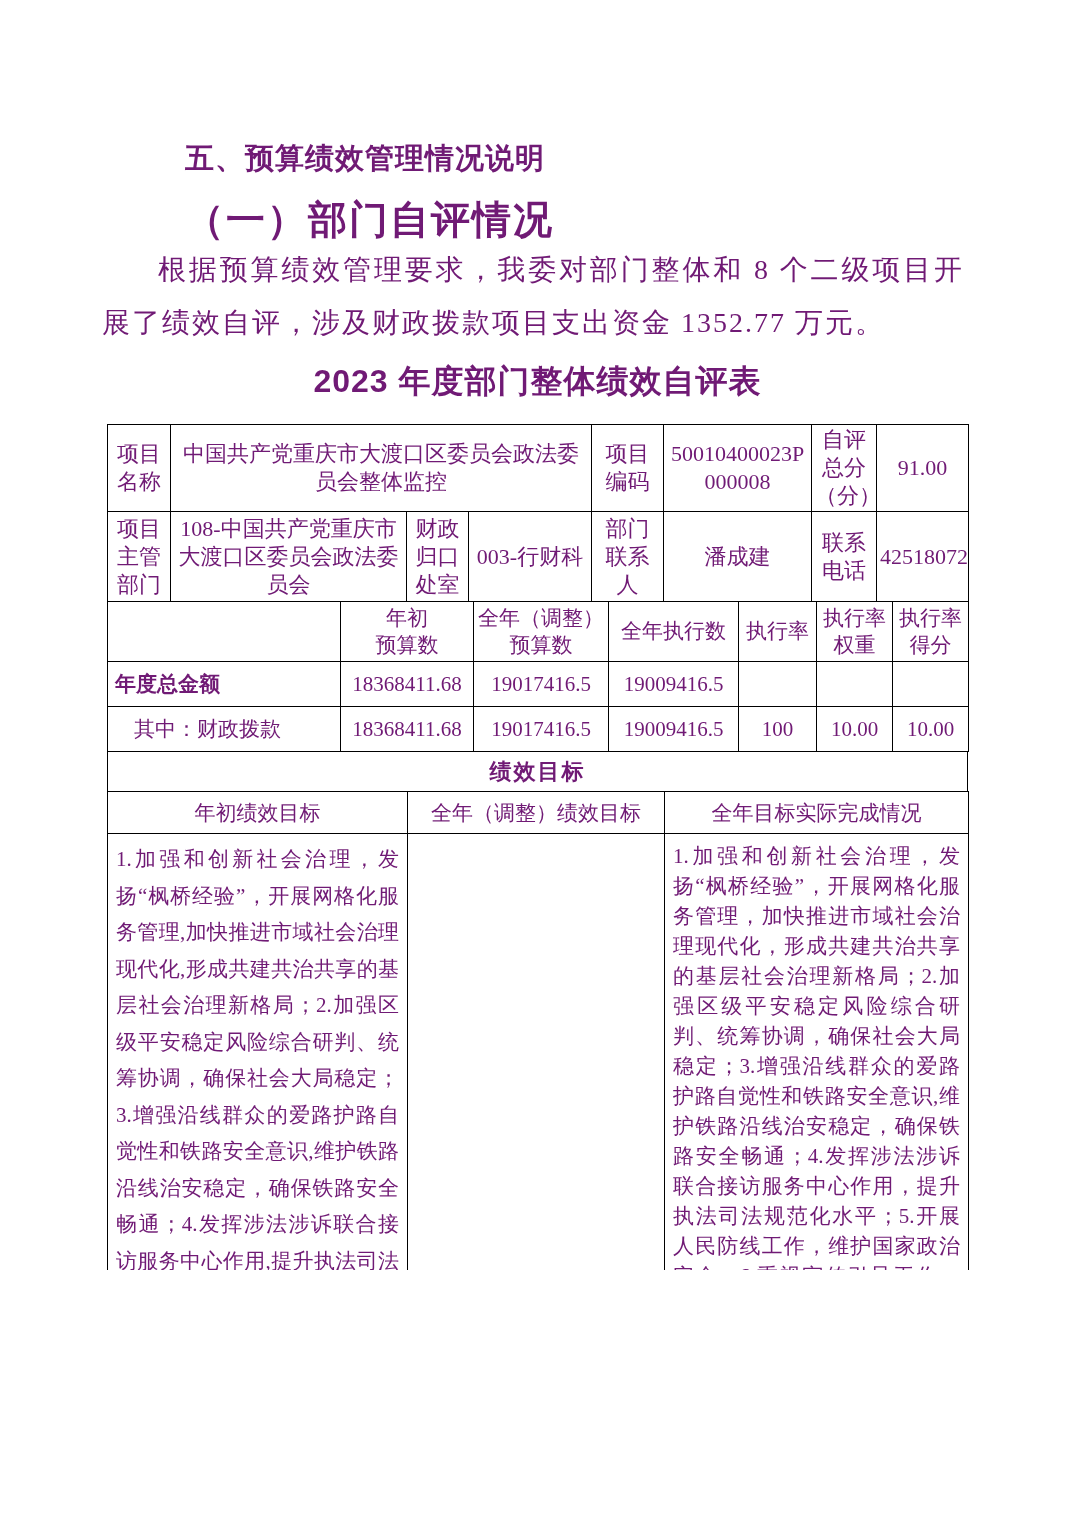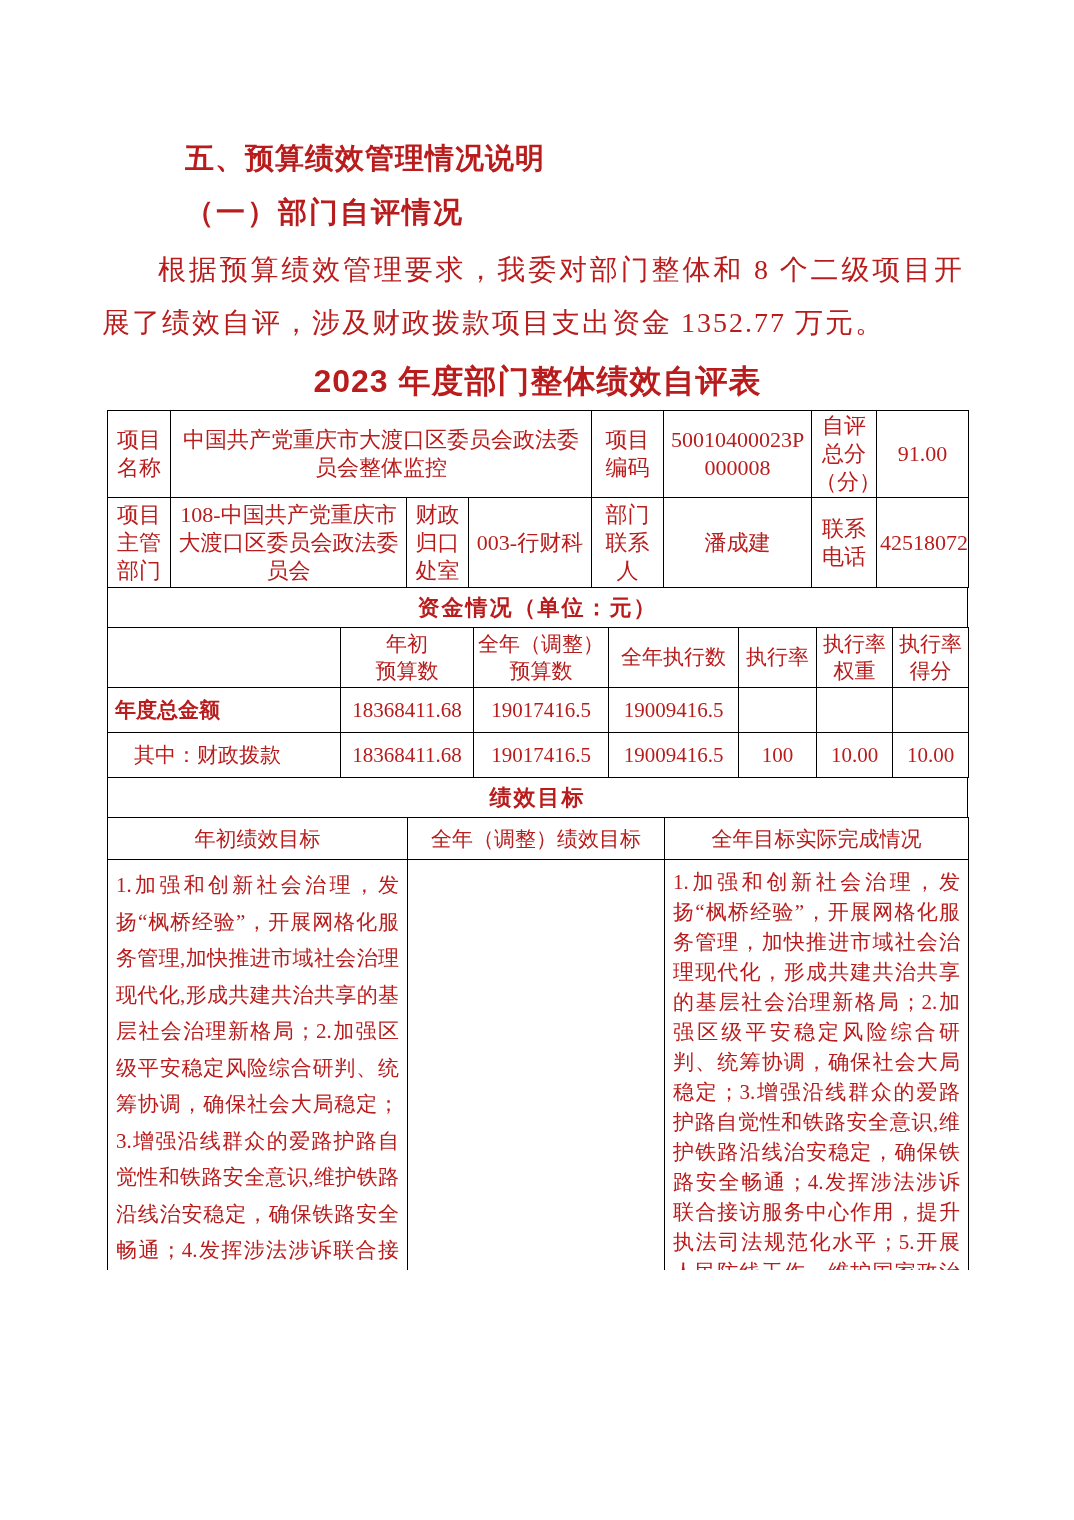--- a/index.html
+++ b/index.html
@@ -2,40 +2,40 @@
 <html><head>
 <meta charset="utf-8">
 <style>
   * { margin: 0; padding: 0; box-sizing: border-box; }
   html, body { background: #ffffff; }
   .page {
     position: relative;
     width: 1074px;
     height: 1270px;
     background: #ffffff;
-    color: #b91c1c;
+    color: #701a75;
     font-family: "Liberation Serif", "DejaVu Serif", serif;
     overflow: hidden;
   }
   .h1 {
     position: absolute;
     left: 185px;
     top: 139px;
     font-family: "Liberation Sans", "DejaVu Sans", sans-serif;
     font-size: 29px;
     font-weight: bold;
     letter-spacing: 1px;
     white-space: nowrap;
   }
   .h2 {
     position: absolute;
     left: 185px;
     top: 193px;
     font-family: Liberation Mono, monospace;
-    font-size: 29px;
+    font-size: 39px;
     font-weight: bold;
     letter-spacing: 2px;
     white-space: nowrap;
   }
   .para {
     position: absolute;
     left: 102px;
     top: 243px;
     width: 862px;
     font-size: 28px;
@@ -55,21 +55,21 @@
     font-weight: bold;
     letter-spacing: 1px;
   }
   .tables { position: absolute; left: 107px; top: 410px; width: 861px; }
   table {
     border-collapse: collapse;
     table-layout: fixed;
     width: 861px;
     margin-top: -1px;
   }
-  .tables table:first-child { margin-top: 0; }
+  .tables table:first-child { margin-top: 14px; }
   td {
     border: 1px solid #000;
     font-size: 21px;
     text-align: center;
     vertical-align: middle;
     padding: 1px 3px;
     overflow: hidden;
   }
   .pre { white-space: pre-line; }
   .info td { font-size: 22px; line-height: 28px; }
@@ -156,27 +156,20 @@
         <td class="pre">部门
 联系人</td>
         <td>潘成建</td>
         <td class="pre">联系
 电话</td>
         <td>42518072</td>
       </tr>
     </tbody>
       </table>
 
-    <table class="sec">
-      <tbody>
-          <tr>
-        <td>资金情况（单位：元）</td>
-      </tr>
-    </tbody>
-      </table>
 
     <table class="funds">
       <colgroup>
         <col style="width:233px">
           <col style="width:133px">
           <col style="width:135px">
           <col style="width:130px">
         <col style="width:78px">
           <col style="width:76px">
           <col style="width:76px">

